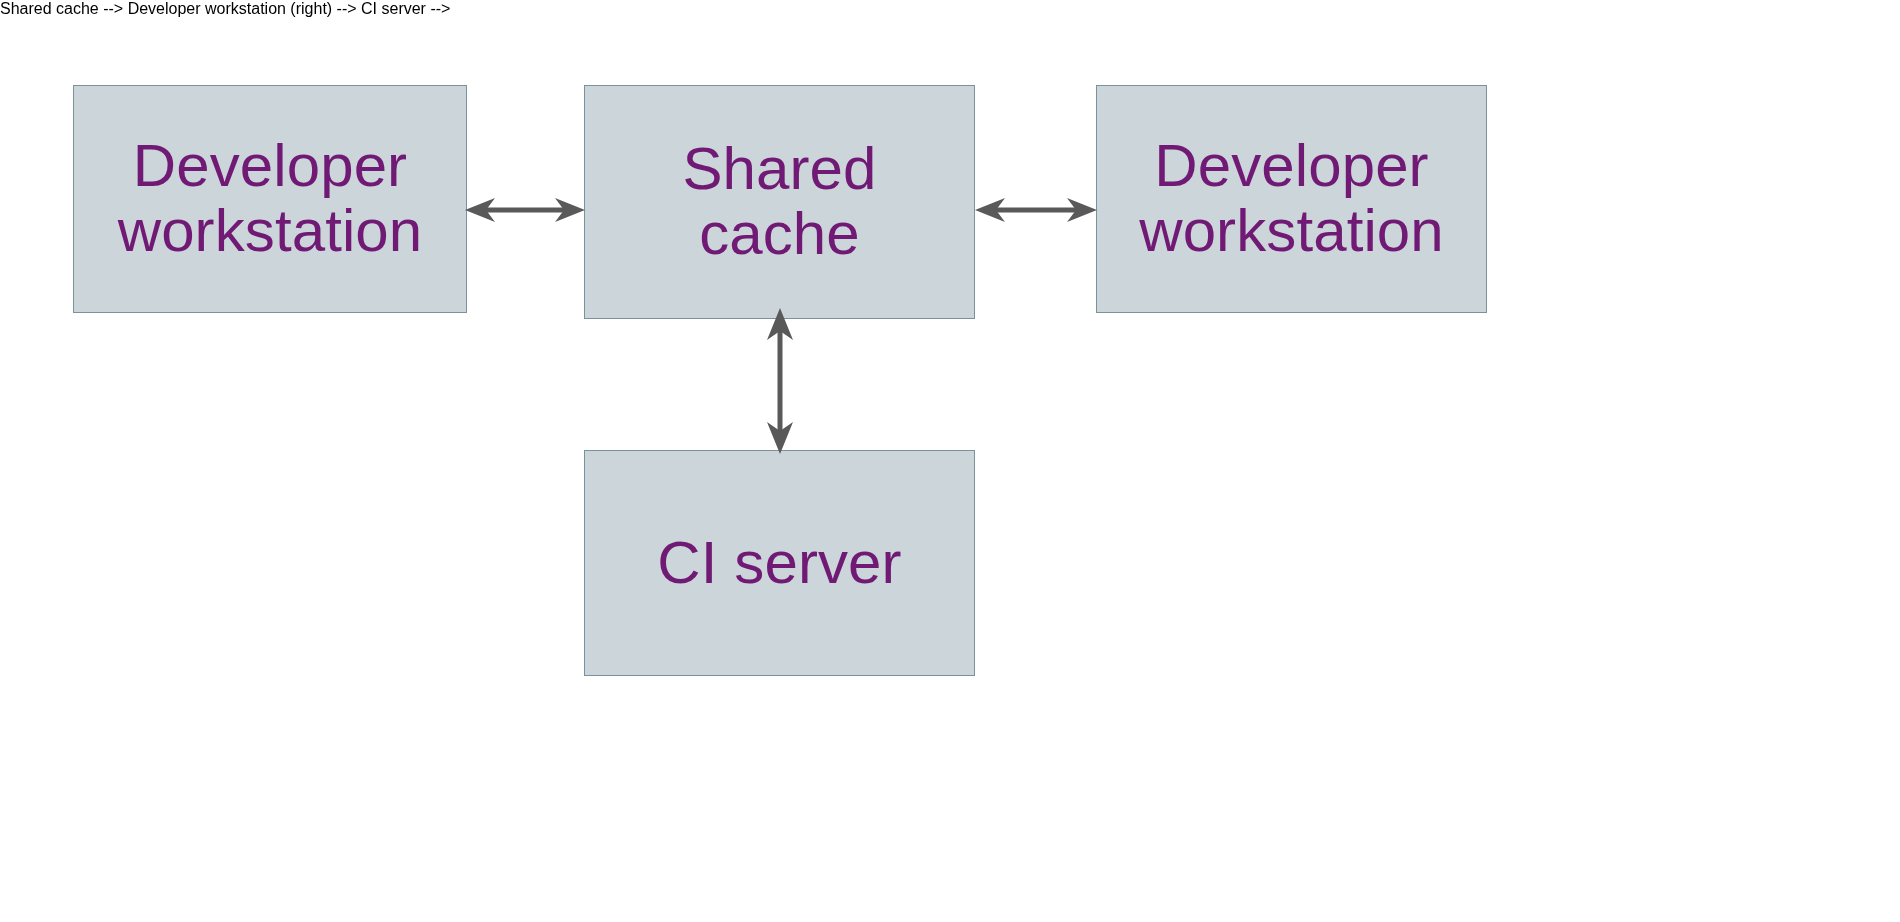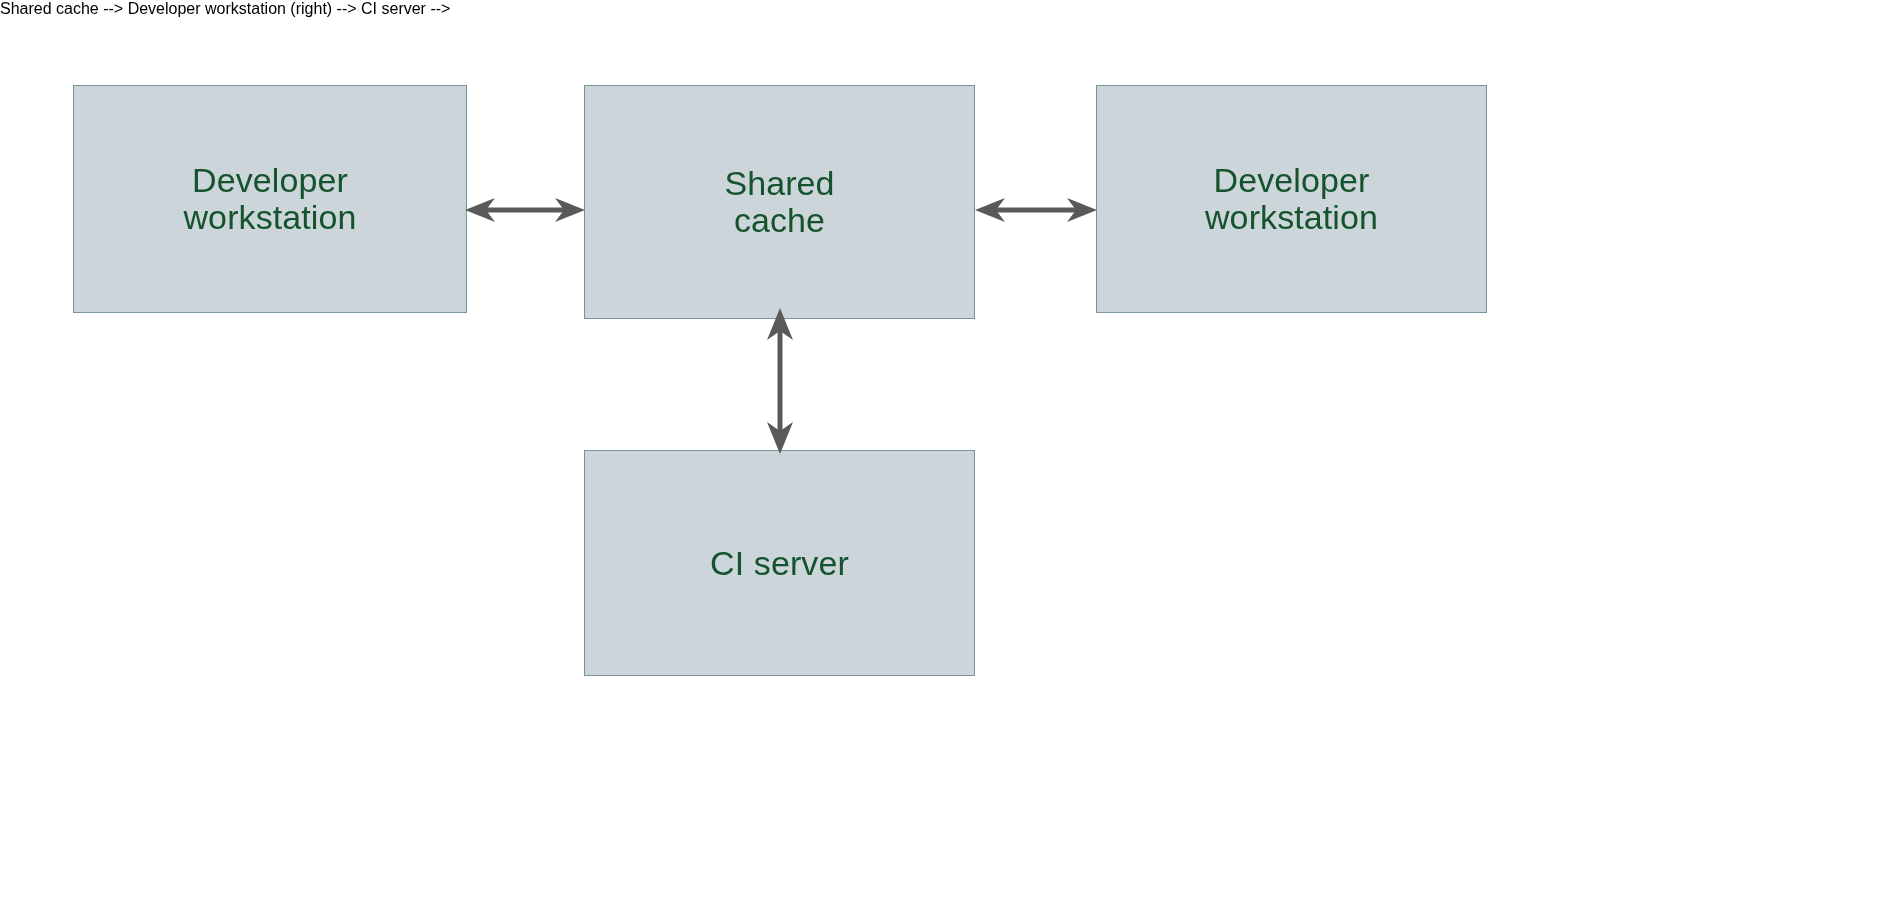--- a/index.html
+++ b/index.html
@@ -23,23 +23,23 @@
     position: absolute;
     box-sizing: border-box;
     background: #ccd5d9;
     border: 1px solid #7a929e;
     display: flex;
     align-items: center;
     justify-content: center;
     text-align: center;
   }
   .node-label {
-    font-size: 34px;
+    font-size: 60px;
     line-height: 1.08;
-    color: #14532d;
+    color: #701a75;
     font-weight: 400;
     letter-spacing: 0.1px;
     white-space: pre-line;
     padding: 0 8px;
   }
   
   #node-dev-left   { left: 73px;   top: 85px;  width: 394px; height: 228px; }
   #node-shared     { left: 584px;  top: 85px;  width: 391px; height: 234px; }
   #node-dev-right  { left: 1096px; top: 85px;  width: 391px; height: 228px; }
   #node-ci         { left: 584px;  top: 450px; width: 391px; height: 226px; justify-content: center; }

